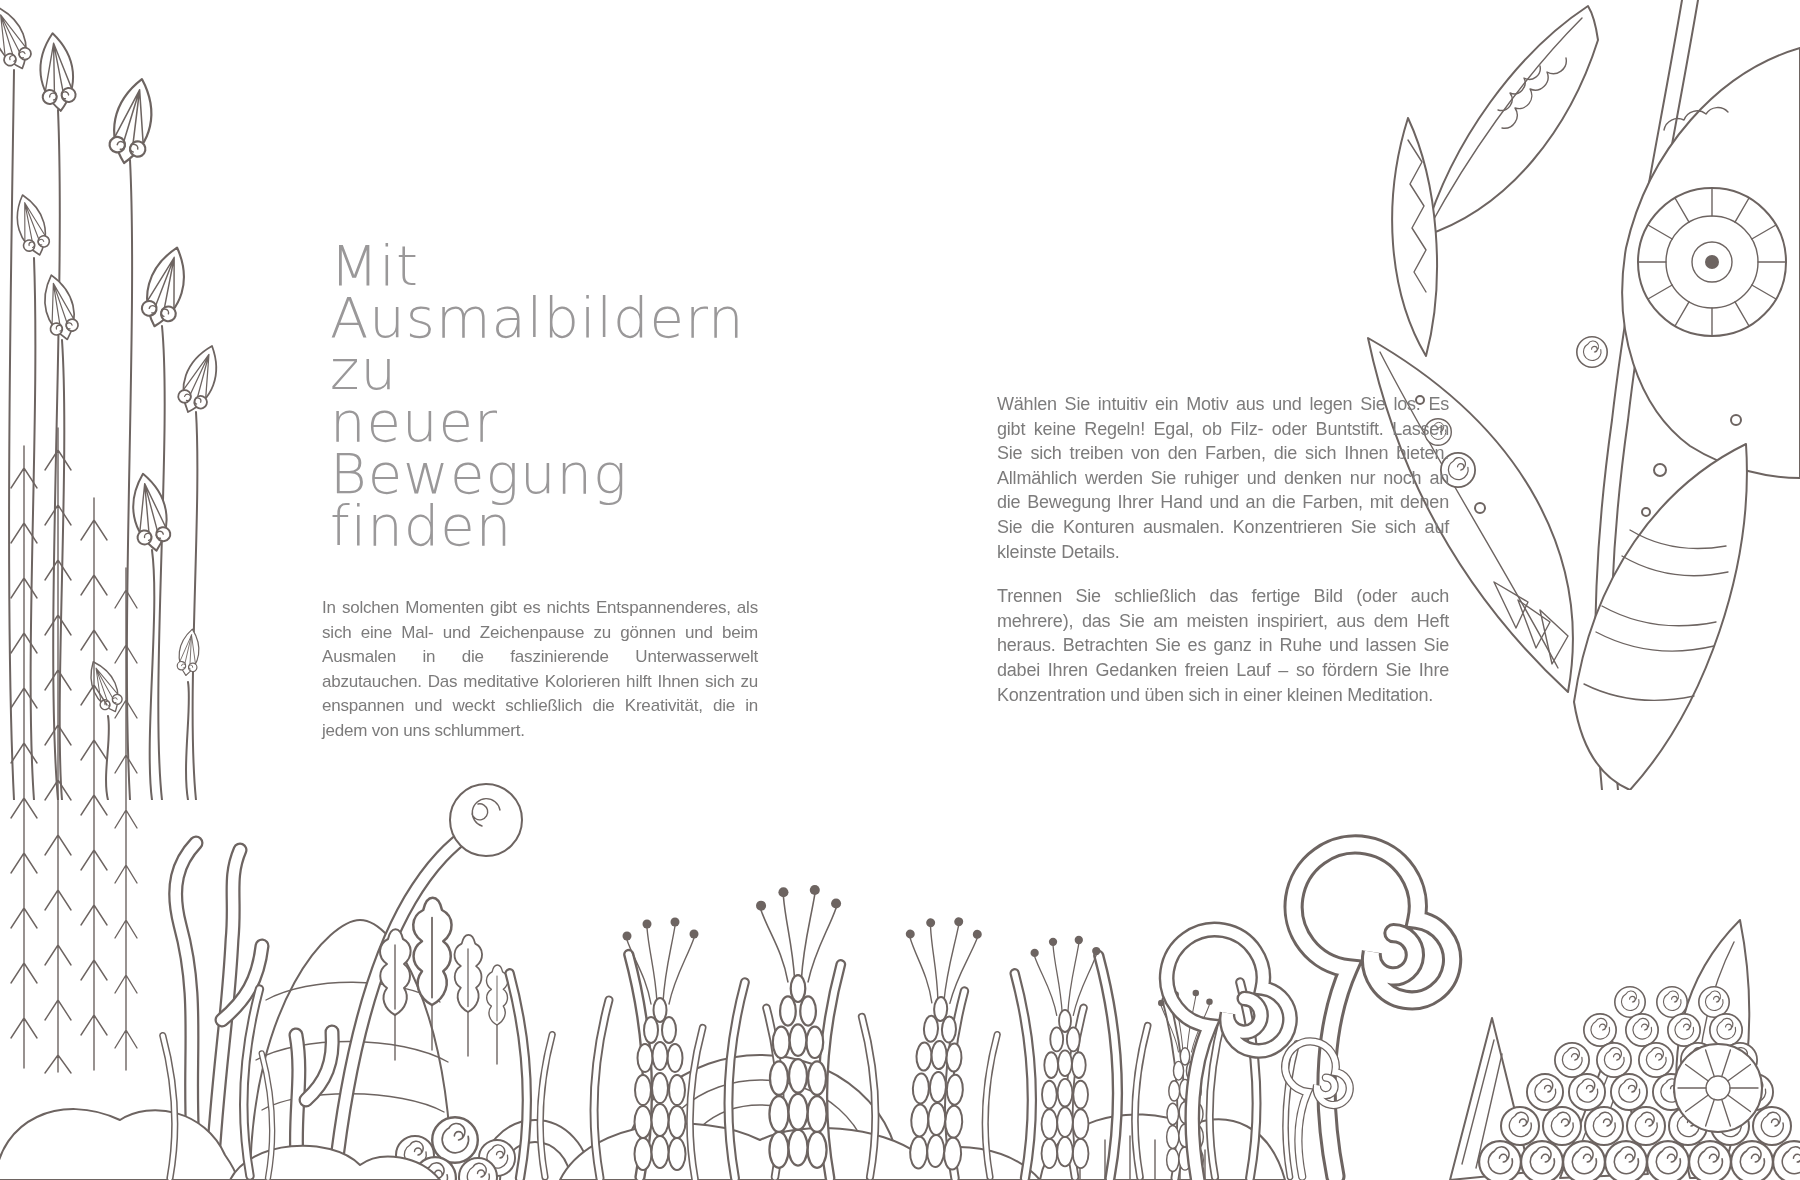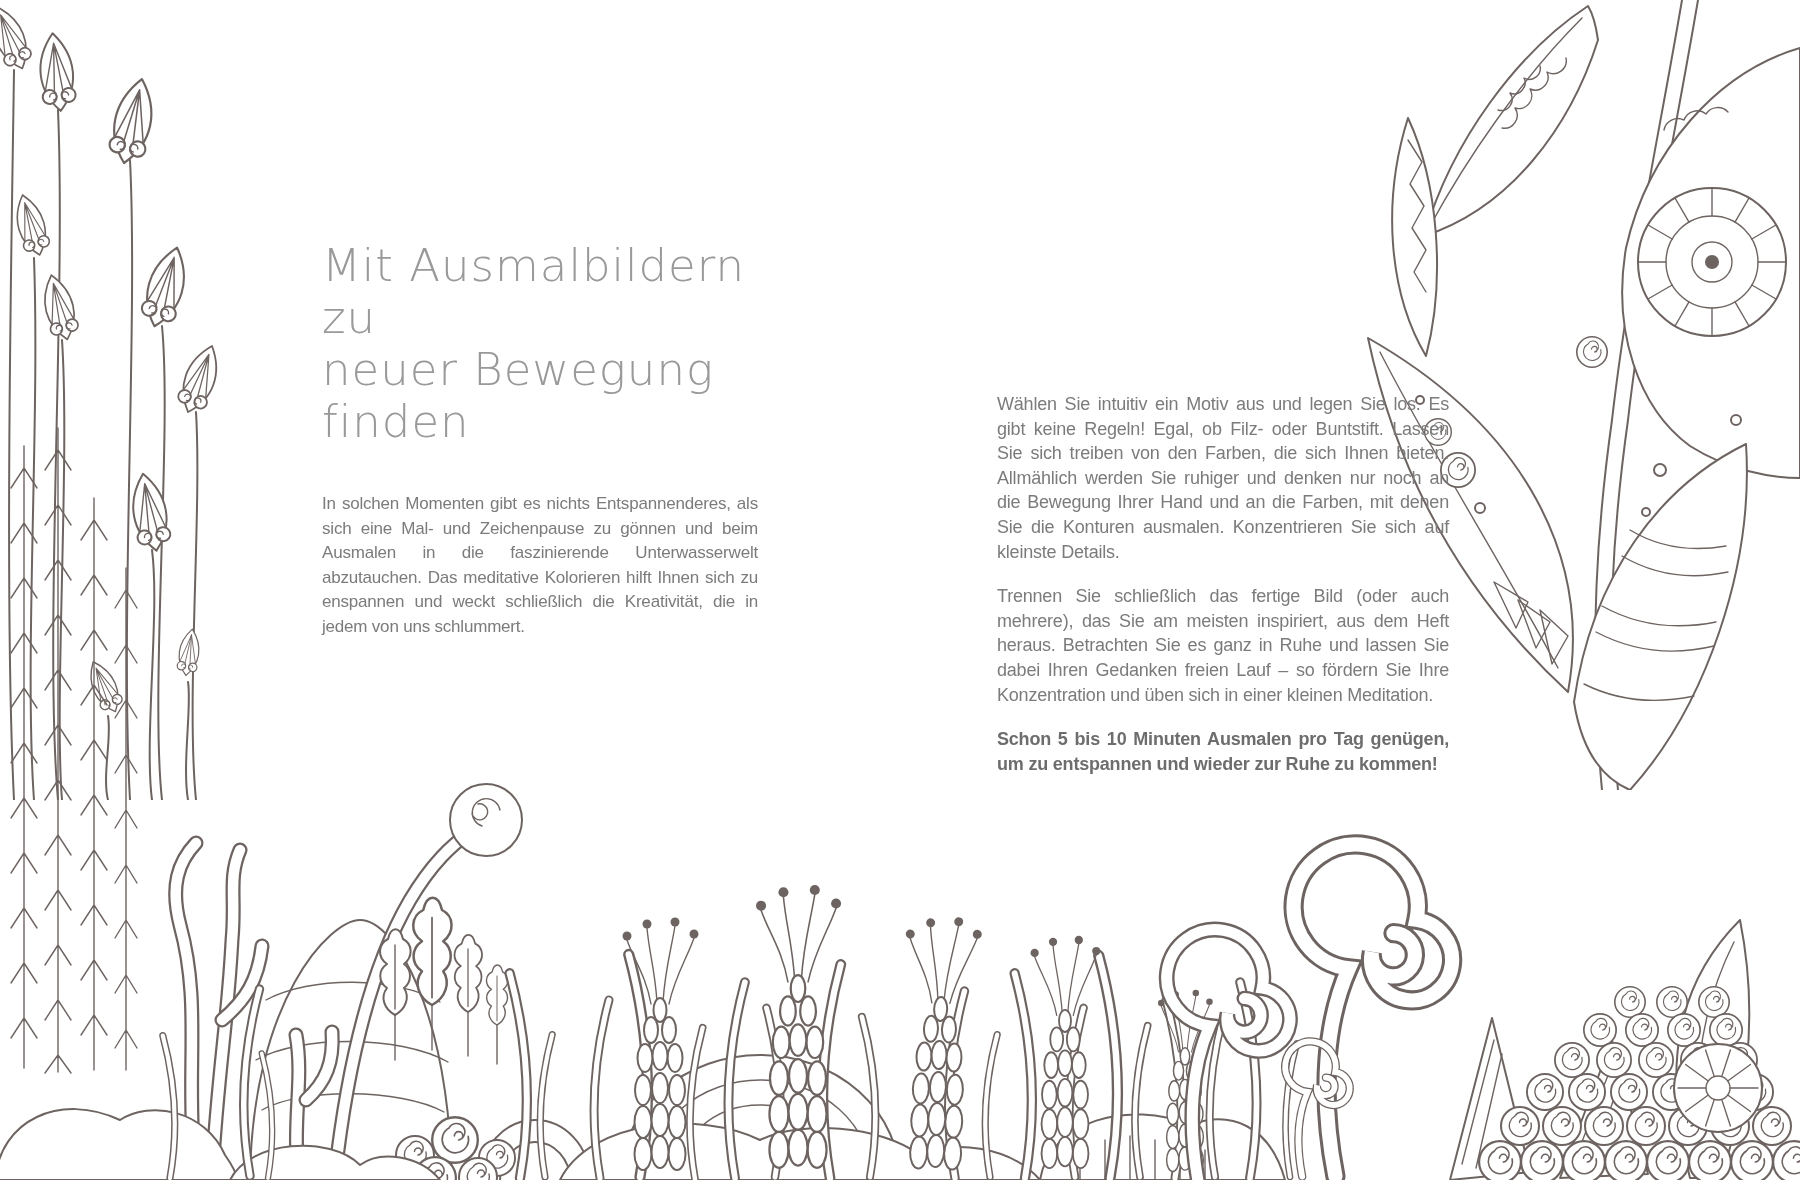--- a/index.html
+++ b/index.html
@@ -22,24 +22,24 @@
   .kd{fill:var(--ink-color);stroke:none;}
   .tO{stroke:var(--ink-color);stroke-width:9;fill:none;stroke-linecap:round;}
   .tI{stroke:#ffffff;stroke-width:5.2;fill:none;stroke-linecap:round;}
   .TO{stroke:var(--ink-color);stroke-width:15;fill:none;stroke-linecap:round;}
   .TI{stroke:#ffffff;stroke-width:10.5;fill:none;stroke-linecap:round;}
 
   .col-left{
     position:absolute;left:322px;top:240px;width:436px;
   }
   .col-left h1{
-    margin:0 0 44px 0;
+    margin:0 0 44px 8px;
     font-family:"DejaVu Sans", sans-serif;
     font-weight:200;
-    font-size:45px;line-height:52px;
+    font-size:56px;line-height:52px;
     letter-spacing:1px;
     color:var(--heading-color);
   }
   .col-left p{
     margin:0 0 21px 0;
     font-size:17px;line-height:24.5px;
     letter-spacing:-0.2px;
     text-align:justify;
     color:var(--body-text-color);
   }
@@ -300,14 +300,13 @@
   <h1>
     <span>Mit Ausmalbildern zu</span><br>
     <span>neuer Bewegung finden</span>
   </h1>
   <p>In solchen Momenten gibt es nichts Entspannenderes, als sich eine Mal- und Zeichenpause zu gönnen und beim Ausmalen in die faszinierende Unterwasserwelt abzutauchen. Das meditative Kolorieren hilft Ihnen sich zu enspannen und weckt schließlich die Kreativität, die in jedem von uns schlummert.</p>
 </div>
 
 <div class="col-right">
   <p>Wählen Sie intuitiv ein Motiv aus und legen Sie los. Es gibt keine Regeln! Egal, ob Filz- oder Buntstift. Lassen Sie sich treiben von den Farben, die sich Ihnen bieten. Allmählich werden Sie ruhiger und denken nur noch an die Bewegung Ihrer Hand und an die Farben, mit denen Sie die Konturen ausmalen. Konzentrieren Sie sich auf kleinste Details.</p>
   <p>Trennen Sie schließlich das fertige Bild (oder auch mehrere), das Sie am meisten inspiriert, aus dem Heft heraus. Betrachten Sie es ganz in Ruhe und lassen Sie dabei Ihren Gedanken freien Lauf – so fördern Sie Ihre Konzentration und üben sich in einer kleinen Meditation.</p>
-  <p class="highlight">Schon 5 bis 10 Minuten Ausmalen pro Tag genügen, um zu entspannen und wieder zur Ruhe zu kommen!</p>
 </div>
 
 </body></html>

